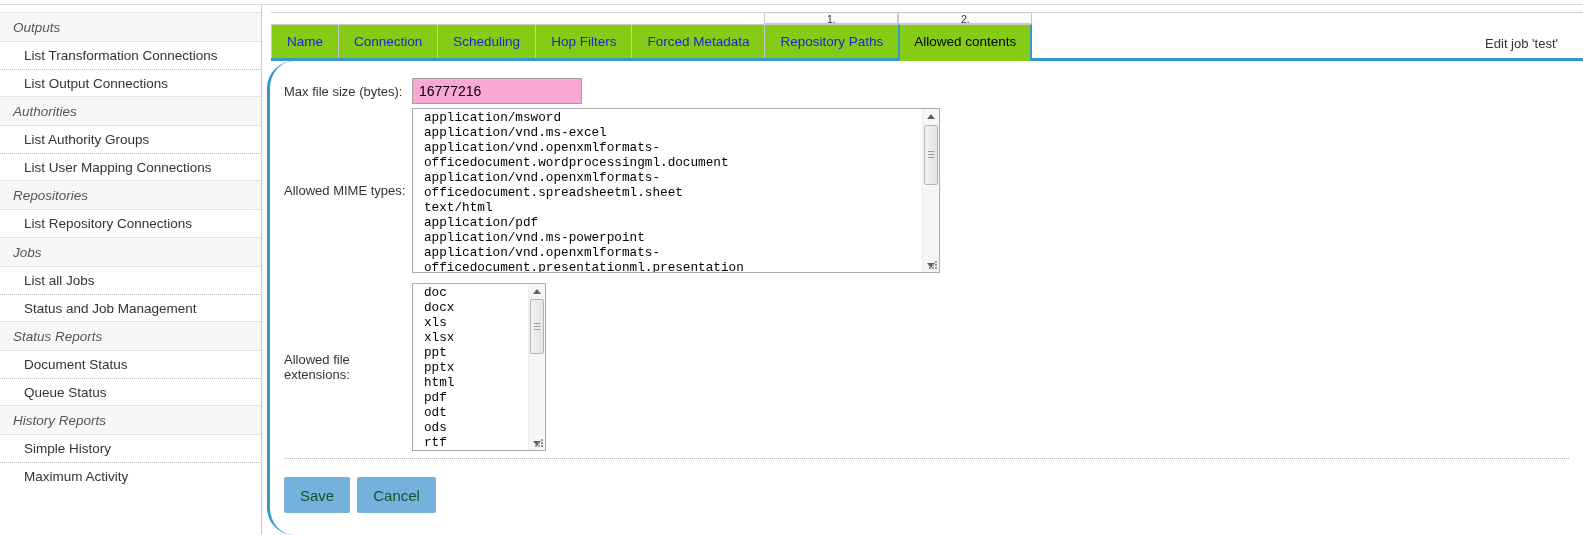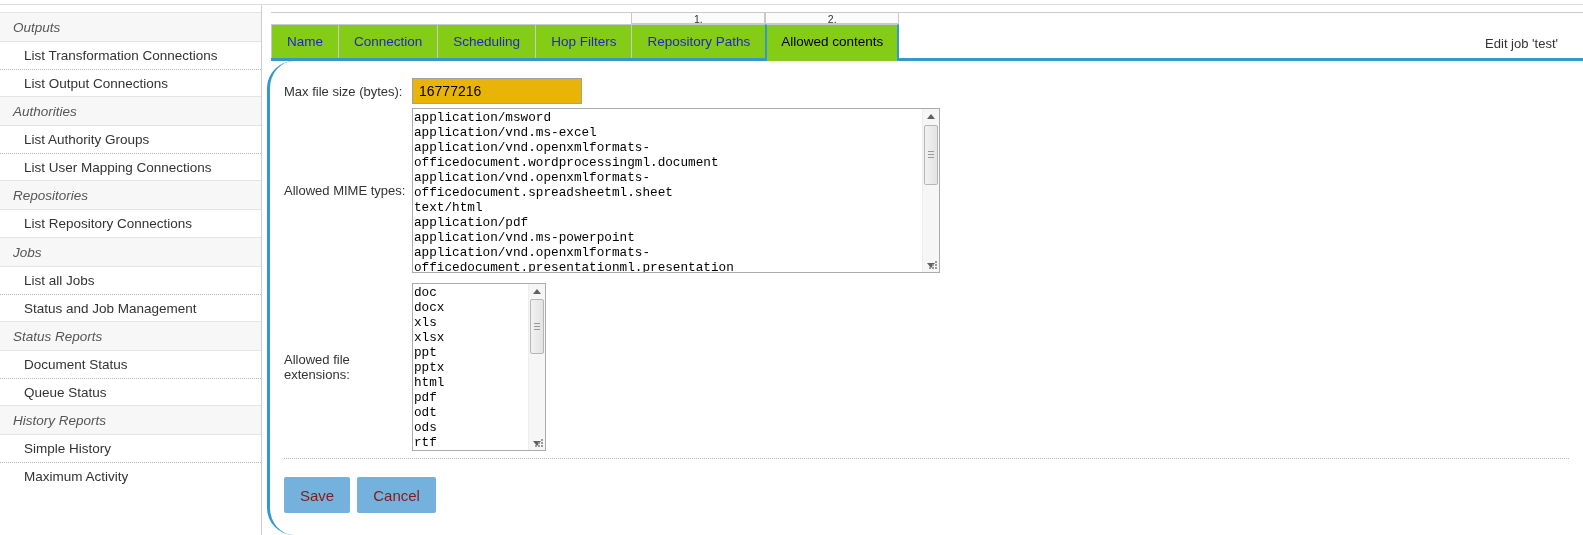--- a/index.html
+++ b/index.html
@@ -38,47 +38,47 @@
     border-right:2px solid var(--accent);padding:0 14px;text-align:right;}
   .edit-title{position:absolute;right:25px;top:24px;font-size:13px;color:#333;margin-left:19px;}
 
   .panel{flex:1;border-left:3px solid var(--accent);padding:17px 0 0 14px;background:#fff;border-radius:27px;}
   .frow{display:flex;align-items:center;}
   .flabel{width:128px;flex:0 0 128px;font-size:13px;color:#333;padding-right:4px;}
   .row-mime{margin-top:4px;}
   .row-ext{margin-top:10px;}
 
   .text-input{width:170px;height:26px;border:1px solid #a0a0a0;padding:2px 6px;
-    font-family:"Liberation Sans",sans-serif;font-size:14px;color:#000;background:#eab308;}
+    font-family:"Liberation Sans",sans-serif;font-size:14px;color:#000;background:#f9a8d4;}
 
   .fake-ta{position:relative;border:1px solid #ababab;background:#fff;overflow:hidden;}
   .ta-mime{width:528px;height:165px;}
   .ta-ext{width:134px;height:168px;}
   .ta-text{font-family:"Liberation Mono",monospace;font-size:12.7px;line-height:15px;
-    color:#000;white-space:pre;margin:1px 22px 1px 1px;}
+    color:#000;white-space:pre;margin:1px 22px 1px 11px;}
 
   .vscroll{position:absolute;top:0;right:0;bottom:0;width:17px;background:#f6f6f6;
     border-left:1px solid #ededed;display:flex;flex-direction:column;justify-content:space-between;}
   .sb-btn{height:14px;display:flex;align-items:center;justify-content:center;cursor:pointer;}
   .arr-up{width:0;height:0;border-left:4px solid transparent;border-right:4px solid transparent;
     border-bottom:5px solid #606060;}
   .arr-down{width:0;height:0;border-left:4px solid transparent;border-right:4px solid transparent;
     border-top:5px solid #606060;}
   .thumb{position:absolute;left:1px;right:1px;border:1px solid #b5b5b5;border-radius:2px;
     background:linear-gradient(to right,#f2f2f2,#e3e3e3);cursor:pointer;}
   .thumb::after{content:'';position:absolute;left:3px;right:3px;top:50%;margin-top:-4px;height:7px;
     background:repeating-linear-gradient(to bottom,#9a9a9a 0 1px,transparent 1px 3px);}
   .thumb-mime{top:16px;height:60px;}
   .thumb-ext{top:15px;height:55px;}
   .grip{position:absolute;right:1px;bottom:1px;width:11px;height:11px;z-index:2;}
 
   .dotted-rule{margin:7px 14px 0 0;border-top:1px dotted #b5b5b5;}
   .btn-row{display:flex;margin-top:18px;gap:7px;}
   .btn{height:36px;padding:0 16px;border:none;border-radius:2px;background:var(--button);
-    color:#7f1d1d;font-family:"Liberation Sans",sans-serif;font-size:15px;cursor:pointer;}
+    color:#14532d;font-family:"Liberation Sans",sans-serif;font-size:15px;cursor:pointer;}
 </style>
 </head>
 <body>
 
 <div class="top-rule"></div>
 
 <div class="cols">
 
   <div class="sidebar">
     <div class="sb-header">Outputs</div>
@@ -119,20 +119,21 @@
       <div class="tabgroup">
         <div class="tab-num spacer"></div>
         <div class="tab">Scheduling</div>
       </div>
       <div class="tabgroup">
         <div class="tab-num spacer"></div>
         <div class="tab">Hop Filters</div>
       </div>
       <div class="tabgroup">
         <div class="tab-num spacer"></div>
+        <div class="tab">Forced Metadata</div>
       </div>
       <div class="tabgroup">
         <div class="tab-num">1.</div>
         <div class="tab">Repository Paths</div>
       </div>
       <div class="tabgroup">
         <div class="tab-num">2.</div>
         <div class="tab active">Allowed contents</div>
       </div>
       <div class="edit-title">Edit job 'test'</div>

